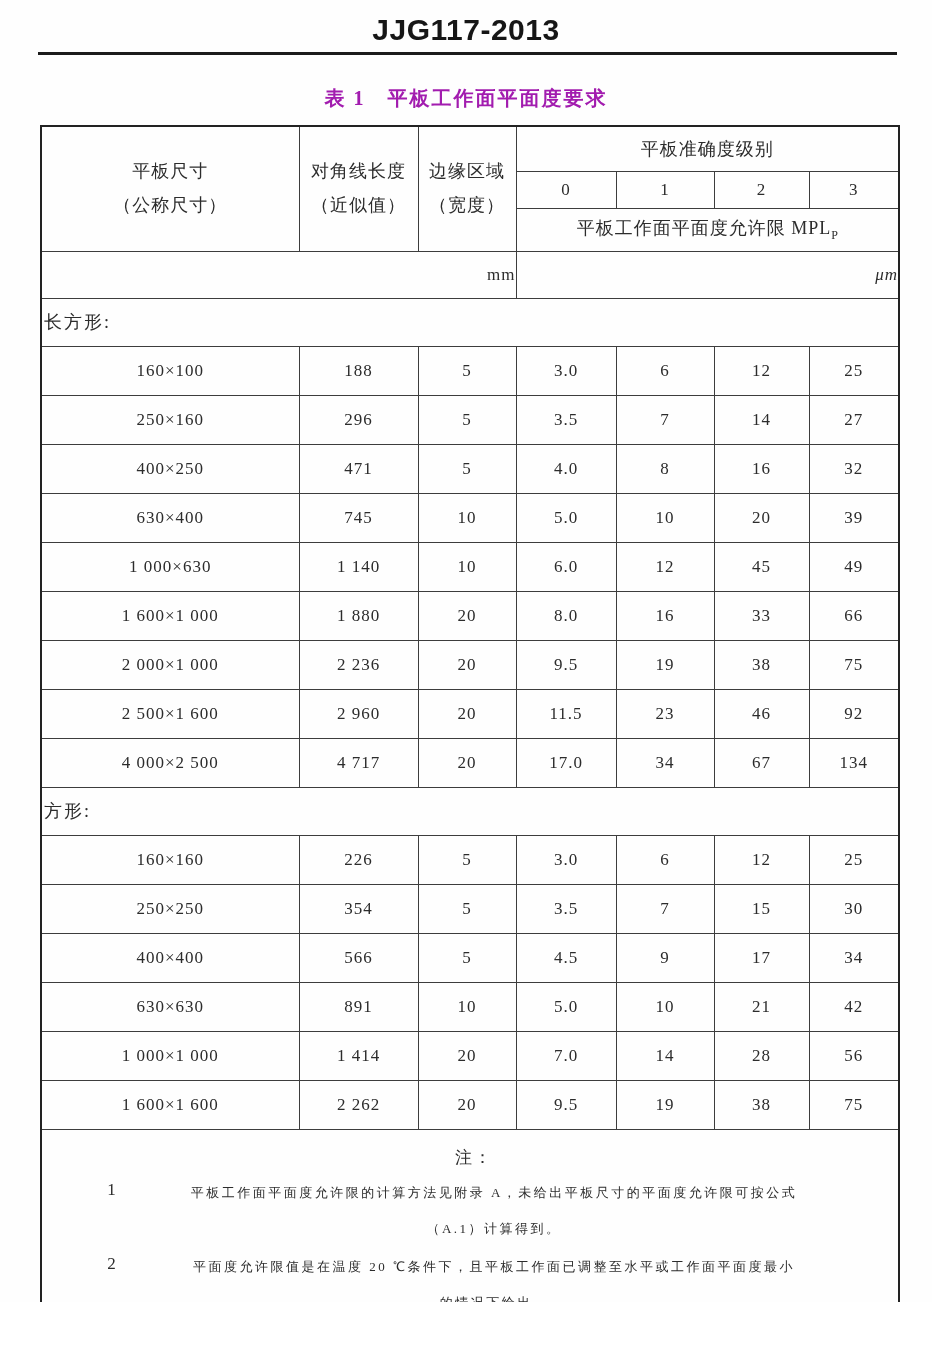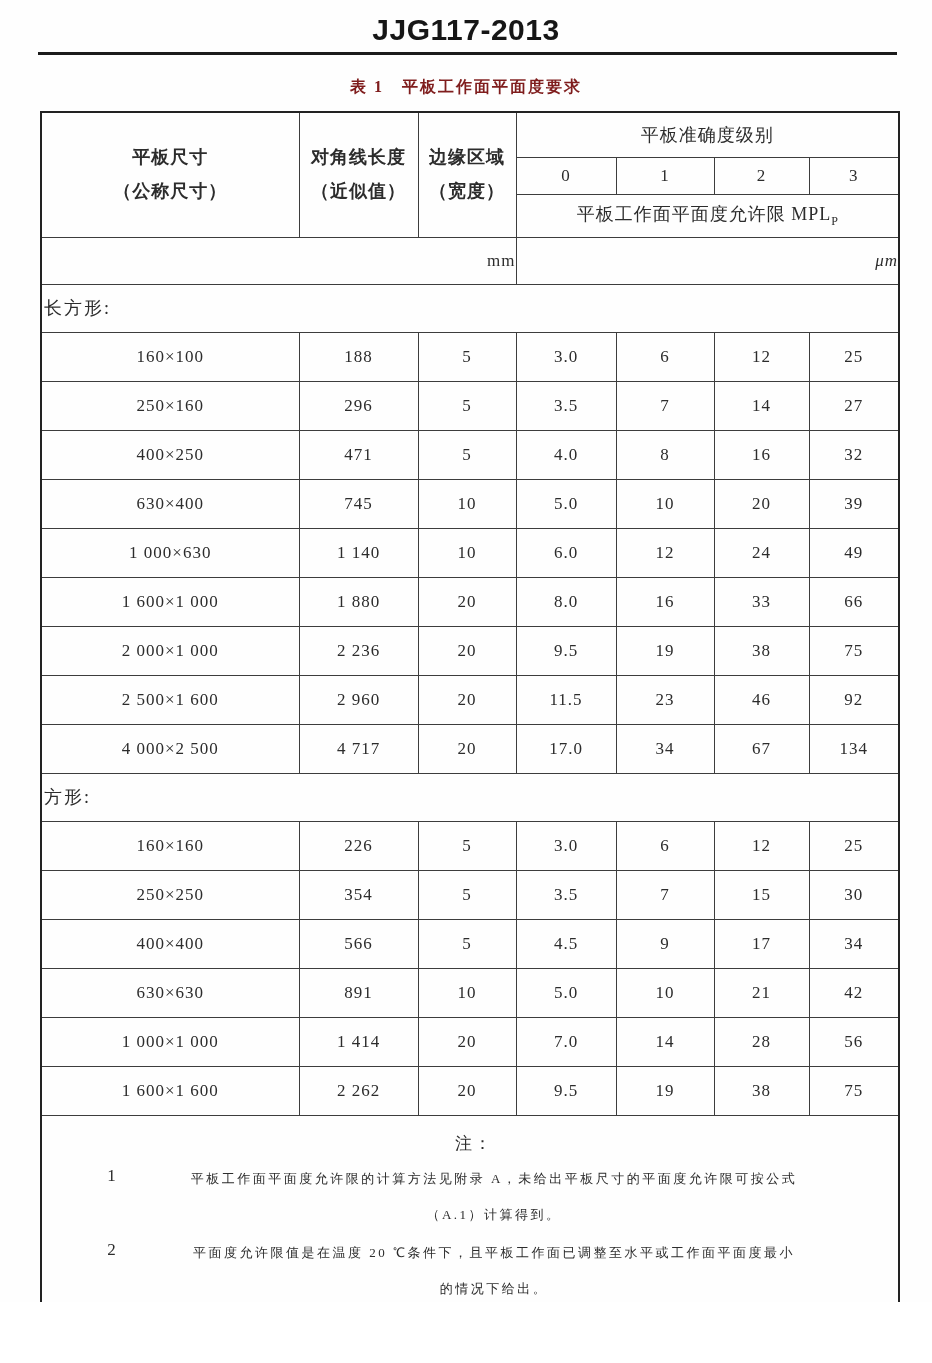--- a/index.html
+++ b/index.html
@@ -21,46 +21,46 @@
     font-weight: 700;
     font-size: 30px;
     color: #161616;
     letter-spacing: 0.5px;
   }
   .title-rule {
     margin: 5px 35px 0 38px;
     border-top: 3.5px solid #1b1b1b;
   }
   .table-caption {
-    margin-top: 22px;
+    margin-top: 30px;
     text-align: center;
     font-weight: 700;
-    font-size: 16px;
-    color: #7f1d1d;
+    font-size: 20px;
+    color: #a21caf;
     letter-spacing: 2px;
   }
   table.spec-table {
     margin: 13px 0 0 40px;
     width: 858px;
     border-collapse: collapse;
     table-layout: fixed;
     border: 2.5px solid #222;
   }
   table.spec-table td {
     border: 1.4px solid #3d3d3d;
     text-align: center;
     vertical-align: middle;
     font-size: 17px;
     color: #2c2c2c;
     letter-spacing: 1px;
   }
   tr.h1 td { height: 45px; font-size: 18px; }
   tr.h2 td { height: 37px; }
   tr.h3 td { height: 43px; font-size: 18px; }
-  td.hdr-multiline { white-space: pre-line; line-height: 1.85; font-size: 18px; letter-spacing: 2px; font-weight: bold; }
+  td.hdr-multiline { white-space: pre-line; line-height: 1.85; font-size: 18px; letter-spacing: 2px; }
   td.mpl-cell sub { font-size: 12px; letter-spacing: 0; }
   tr.units-row td { height: 47px; font-size: 17px; letter-spacing: 1px; text-align: right; }
   .units-um { font-style: italic; padding-left: 41px; }
   tr.section-row td {
     height: 48px;
     text-align: left;
     padding-left: 2px;
     font-size: 18px;
     letter-spacing: 2px;
   }
@@ -160,21 +160,21 @@
           <td>10</td>
           <td>20</td>
           <td>39</td>
         </tr>
         <tr class="data-row">
           <td>1 000×630</td>
           <td>1 140</td>
           <td>10</td>
           <td>6.0</td>
           <td>12</td>
-          <td>24</td>
+          <td>45</td>
           <td>49</td>
         </tr>
         <tr class="data-row">
           <td>1 600×1 000</td>
           <td>1 880</td>
           <td>20</td>
           <td>8.0</td>
           <td>16</td>
           <td>33</td>
           <td>66</td>

